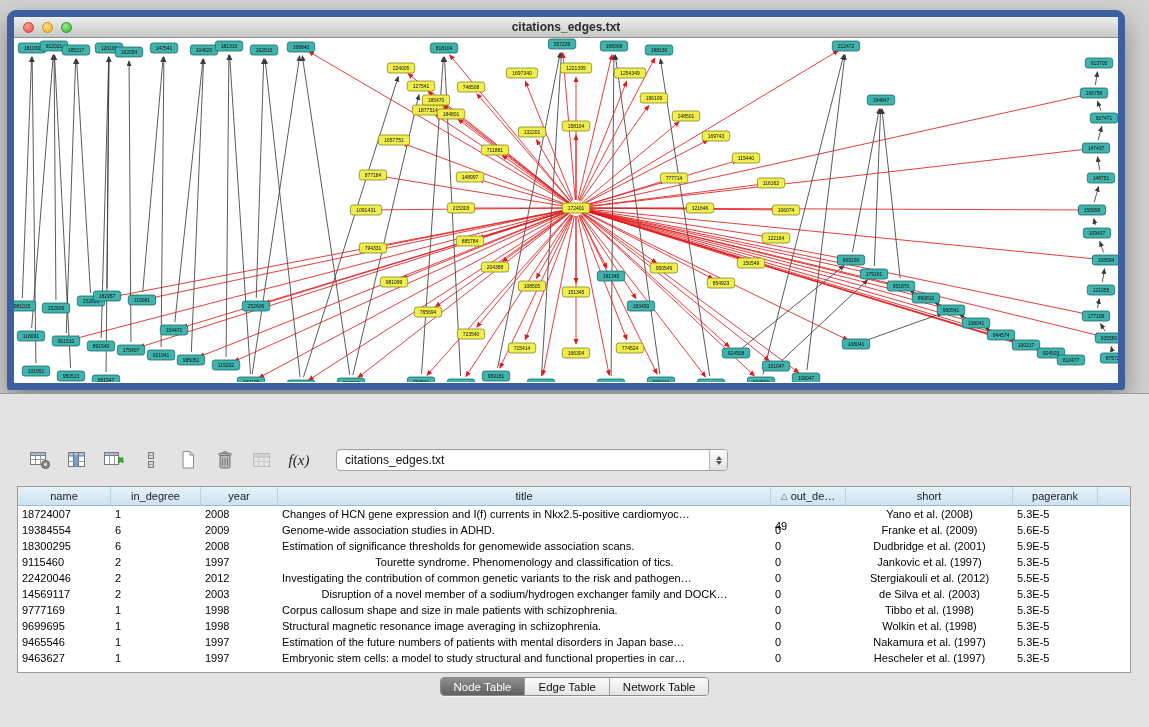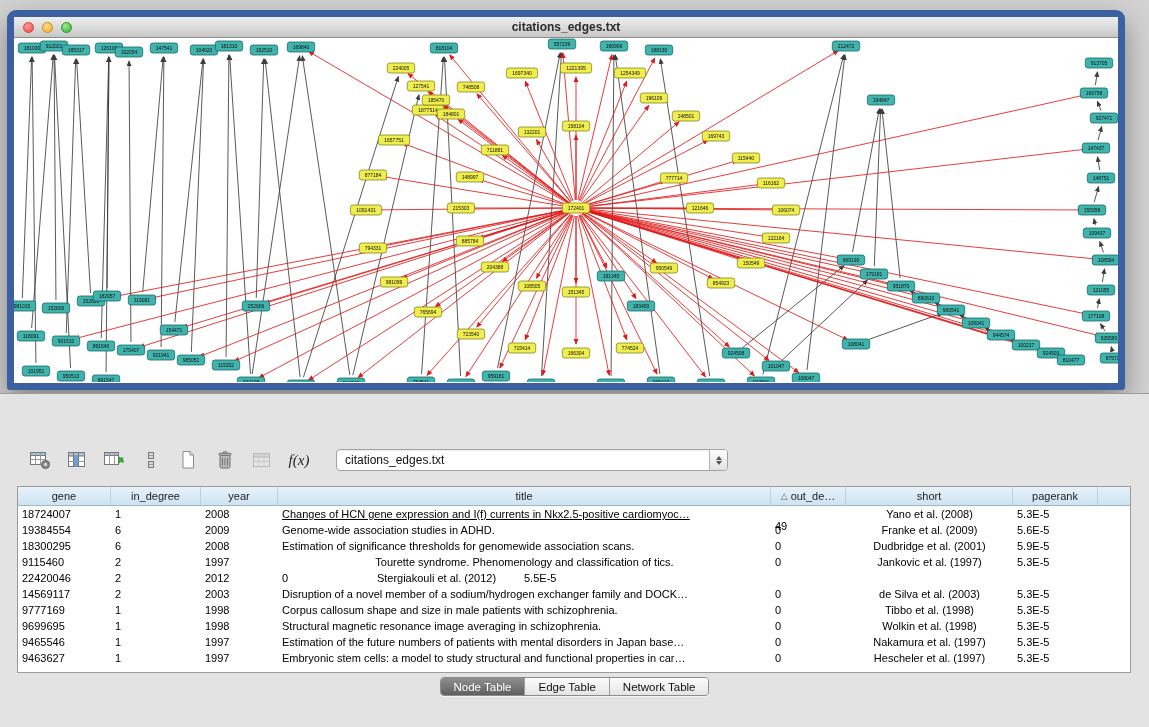--- a/index.html
+++ b/index.html
@@ -546,21 +546,21 @@
       <span class="stepper">
         <span class="arr-up"></span>
           <span class="arr-dn"></span>
       </span>
     </div>
   </div>
 
   <div class="attr-table">
     <div class="thead">
         <div class="th" style="width: 93px;">
-          <span>gene</span>
+          <span>name</span>
         </div>
         <div class="th" style="width: 90px;">
           <span>in_degree</span>
         </div>
         <div class="th" style="width: 77px;">
           <span>year</span>
         </div>
         <div class="th" style="width: 493px;">
           <span>title</span>
         </div>
@@ -573,21 +573,21 @@
         </div>
         <div class="th" style="width: 85px;">
           <span>pagerank</span>
         </div>
       </div>
     <div class="tbody">
         <div class="tr">
           <div class="td" style="width: 93px; text-align: left;">18724007</div>
           <div class="td" style="width: 90px; text-align: left;">1</div>
           <div class="td" style="width: 77px; text-align: left;">2008</div>
-          <div class="td" style="width: 493px; text-align: left; text-decoration: underline;">Changes of HCN gene expression and I(f) currents in Nkx2.5-positive cardiomyoc…</div>
+          <div class="td" style="width: 493px; text-align: left;">Changes of HCN gene expression and I(f) currents in Nkx2.5-positive cardiomyoc…</div>
           <div class="td" style="width: 75px; text-align: left; margin-top: 23px;">49</div>
           <div class="td" style="width: 167px; text-align: center;">Yano et al. (2008)</div>
           <div class="td" style="width: 85px; text-align: left;">5.3E-5</div>
         </div>
         <div class="tr">
           <div class="td" style="width: 93px; text-align: left;">19384554</div>
           <div class="td" style="width: 90px; text-align: left;">6</div>
           <div class="td" style="width: 77px; text-align: left;">2009</div>
           <div class="td" style="width: 493px; text-align: left;">Genome-wide association studies in ADHD.</div>
           <div class="td" style="width: 75px; text-align: left;">0</div>
@@ -609,29 +609,30 @@
           <div class="td" style="width: 77px; text-align: left;">1997</div>
           <div class="td" style="width: 493px; text-align: center;">Tourette syndrome. Phenomenology and classification of tics.</div>
           <div class="td" style="width: 75px; text-align: left;">0</div>
           <div class="td" style="width: 167px; text-align: center;">Jankovic et al. (1997)</div>
           <div class="td" style="width: 85px; text-align: left;">5.3E-5</div>
         </div>
         <div class="tr">
           <div class="td" style="width: 93px; text-align: left;">22420046</div>
           <div class="td" style="width: 90px; text-align: left;">2</div>
           <div class="td" style="width: 77px; text-align: left;">2012</div>
+          <div class="td" style="width: 493px; text-align: left;">Investigating the contribution of common genetic variants to the risk and pathogen…</div>
           <div class="td" style="width: 75px; text-align: left;">0</div>
           <div class="td" style="width: 167px; text-align: center;">Stergiakouli et al. (2012)</div>
           <div class="td" style="width: 85px; text-align: left;">5.5E-5</div>
         </div>
         <div class="tr">
           <div class="td" style="width: 93px; text-align: left;">14569117</div>
           <div class="td" style="width: 90px; text-align: left;">2</div>
           <div class="td" style="width: 77px; text-align: left;">2003</div>
-          <div class="td" style="width: 493px; text-align: left;">Disruption of a novel member of a sodium/hydrogen exchanger family and DOCK…</div>
+          <div class="td" style="width: 493px; text-align: center;">Disruption of a novel member of a sodium/hydrogen exchanger family and DOCK…</div>
           <div class="td" style="width: 75px; text-align: left;">0</div>
           <div class="td" style="width: 167px; text-align: center;">de Silva et al. (2003)</div>
           <div class="td" style="width: 85px; text-align: left;">5.3E-5</div>
         </div>
         <div class="tr">
           <div class="td" style="width: 93px; text-align: left;">9777169</div>
           <div class="td" style="width: 90px; text-align: left;">1</div>
           <div class="td" style="width: 77px; text-align: left;">1998</div>
           <div class="td" style="width: 493px; text-align: left;">Corpus callosum shape and size in male patients with schizophrenia.</div>
           <div class="td" style="width: 75px; text-align: left;">0</div>

